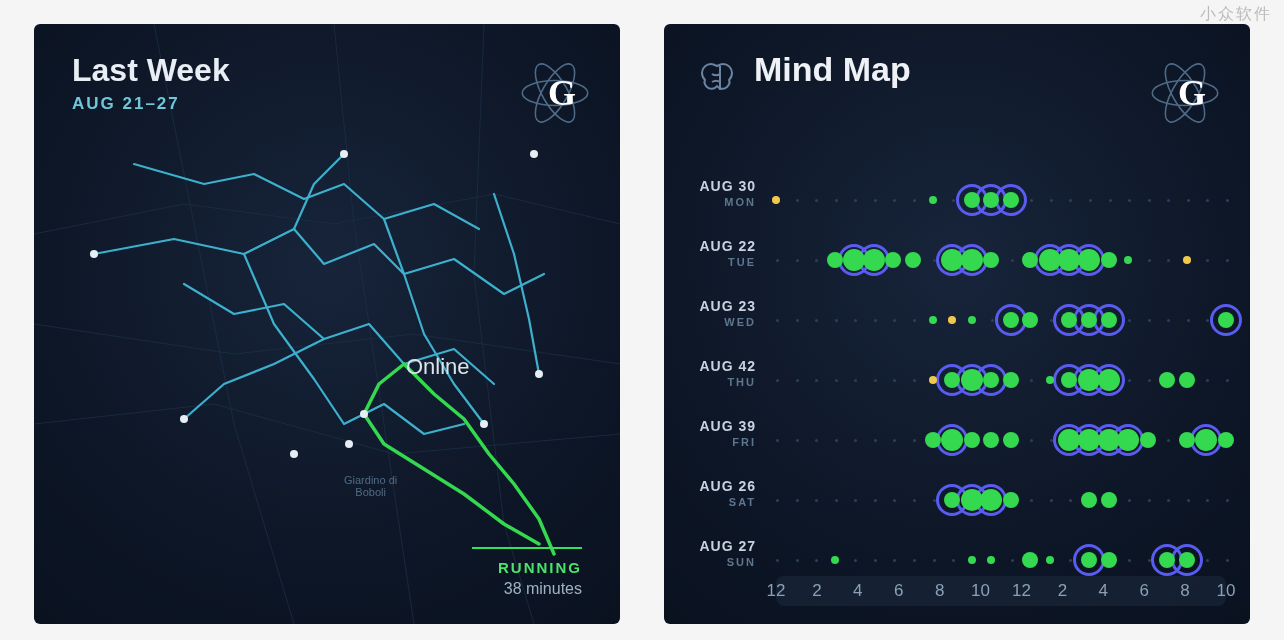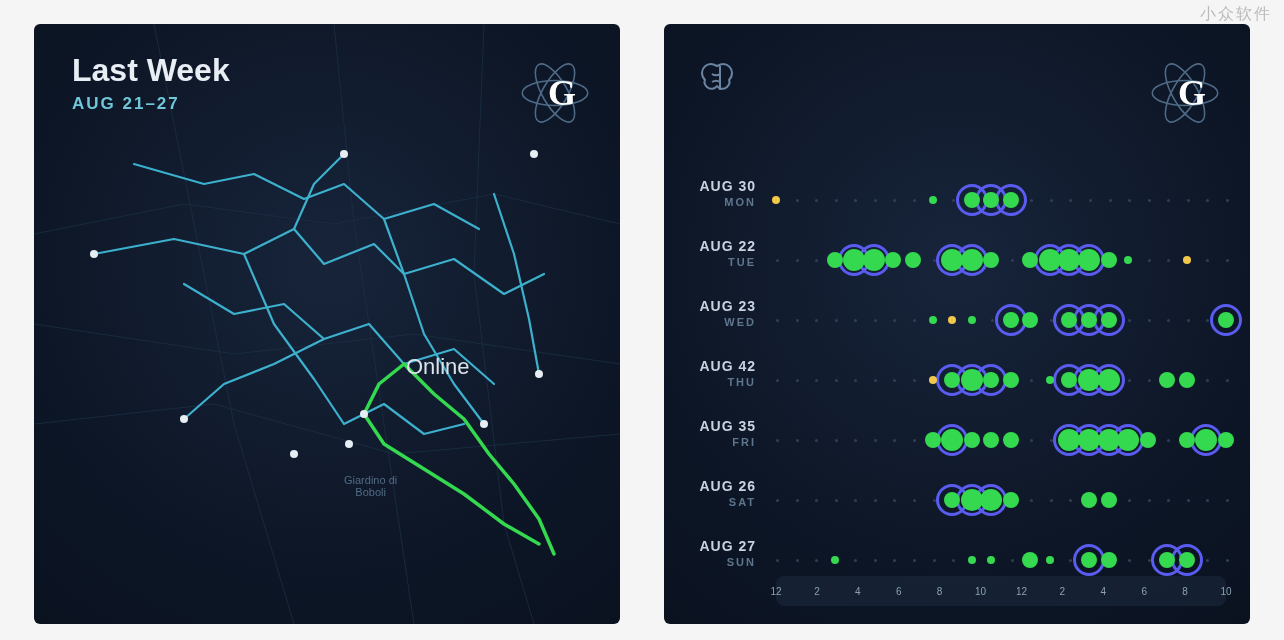--- a/index.html
+++ b/index.html
@@ -39,21 +39,21 @@
   .row-lbl{position:absolute;left:26px;top:8px;text-align:right;width:66px;}
   .row-date{font-size:14px;font-weight:700;letter-spacing:1px;color:#c7d4e0;}
   .row-dow{font-size:11px;font-weight:700;letter-spacing:2px;color:#5e768e;margin-top:2px;}
   .row-track{position:absolute;left:112px;right:24px;top:0;height:60px;}
   .tick{position:absolute;top:50%;width:3px;height:3px;margin-top:-1.5px;border-radius:50%;background:#2e3f57;}
   .bub{position:absolute;top:50%;border-radius:50%;transform:translate(-50%,-50%);}
   .ring{border:3px solid #5a5cf0;background:transparent;}
   .fill-prod{background:#34d94f;}
   .fill-online{background:#f2c84b;}
   .ax{position:absolute;left:112px;right:24px;bottom:18px;height:30px;background:rgba(30,44,66,0.5);border-radius:8px;display:flex;align-items:center;}
-  .ax span{position:absolute;font-size:10px;color:#8aa0b6;transform:translateX(-50%);}
+  .ax span{position:absolute;font-size:17px;color:#8aa0b6;transform:translateX(-50%);}
 </style>
 </head>
 <body>
 <div class="stage">
 
 <div class="watermark">小众软件</div>
 
 <div class="card card-left">
   <div class="map-wrap">
     <svg width="586" height="600" viewBox="0 0 586 600">
@@ -105,28 +105,36 @@
     <svg viewBox="0 0 100 100">
           <g fill="none" stroke="#4e6a86" stroke-width="2">
       <ellipse cx="50" cy="50" rx="42" ry="16"></ellipse>
       <ellipse cx="50" cy="50" rx="42" ry="16" transform="rotate(60 50 50)"></ellipse>
       <ellipse cx="50" cy="50" rx="42" ry="16" transform="rotate(-60 50 50)"></ellipse>
     </g>
         </svg>
   </div>
   <div class="g-logo">G</div>
 
+  <div class="stat stat-r">
+    <div class="stat-rule"></div>
+    <div class="stat-label">RUNNING</div>
+    <div class="stat-val">38 minutes</div>
+  </div>
 </div>
 
 <div class="card card-right">
   <div class="brain">
     <svg viewBox="0 0 44 36">
           <path fill="none" stroke="#6a84a2" stroke-width="2" stroke-linejoin="round" d="M13 4c-5 0-9 4-9 9 0 3 1 5 3 7-1 2 0 5 2 7 3 3 8 2 10-1 2 3 7 4 10 1 2-2 3-5 2-7 2-2 3-4 3-7 0-5-4-9-9-9-2 0-4 1-6 2-2-1-4-2-6-2z M22 6v24 M14 14c3 2 5 2 8 0 M14 22c3-2 5-2 8 0"></path>
         </svg>
   </div>
+  <div class="mm-head">
+        <div class="mm-title">Mind Map</div>
+      </div>
 
   <div class="atom">
     <svg viewBox="0 0 100 100">
           <g fill="none" stroke="#4e6a86" stroke-width="2">
       <ellipse cx="50" cy="50" rx="42" ry="16"></ellipse>
       <ellipse cx="50" cy="50" rx="42" ry="16" transform="rotate(60 50 50)"></ellipse>
       <ellipse cx="50" cy="50" rx="42" ry="16" transform="rotate(-60 50 50)"></ellipse>
     </g>
         </svg>
   </div>
@@ -318,21 +326,21 @@
             <div class="bub fill-prod" style="width: 16px; height: 16px; left: 65.2174%;"></div>
             <div class="bub fill-prod" style="width: 22px; height: 22px; left: 69.5652%;"></div>
             <div class="bub fill-prod" style="width: 22px; height: 22px; left: 73.913%;"></div>
             <div class="bub fill-prod" style="width: 16px; height: 16px; left: 86.9565%;"></div>
             <div class="bub fill-prod" style="width: 16px; height: 16px; left: 91.3043%;"></div>
             <div class="bub fill-online" style="width: 8px; height: 8px; left: 34.7826%;"></div>
           </div>
         </div>
         <div class="row">
           <div class="row-lbl">
-            <div class="row-date">AUG 35</div>
+            <div class="row-date">AUG 39</div>
             <div class="row-dow">FRI</div>
           </div>
           <div class="row-track">
             <div class="tick" style="left: 0%;"></div>
             <div class="tick" style="left: 4.34783%;"></div>
             <div class="tick" style="left: 8.69565%;"></div>
             <div class="tick" style="left: 13.0435%;"></div>
             <div class="tick" style="left: 17.3913%;"></div>
             <div class="tick" style="left: 21.7391%;"></div>
             <div class="tick" style="left: 26.087%;"></div>

